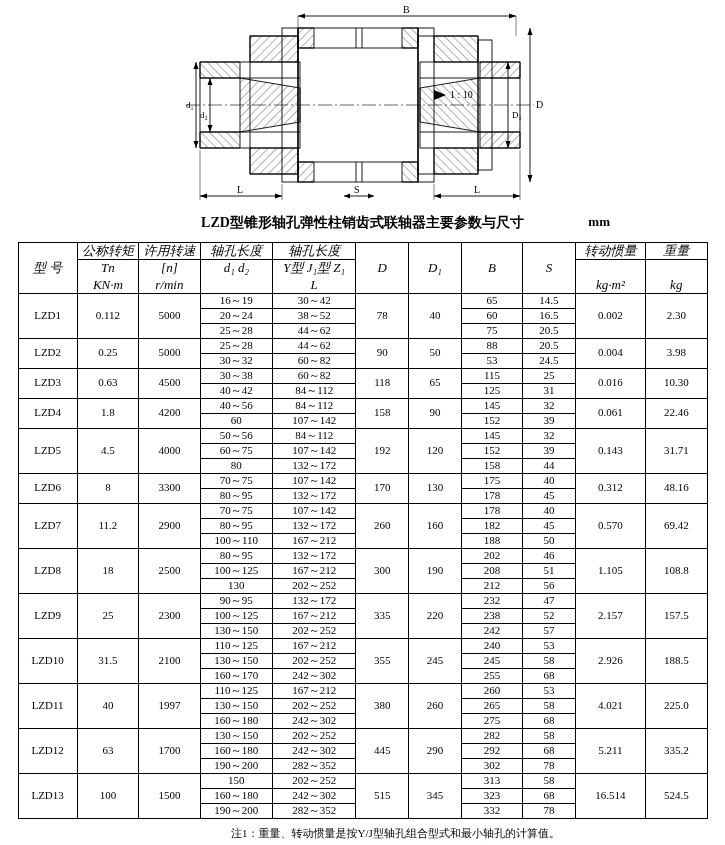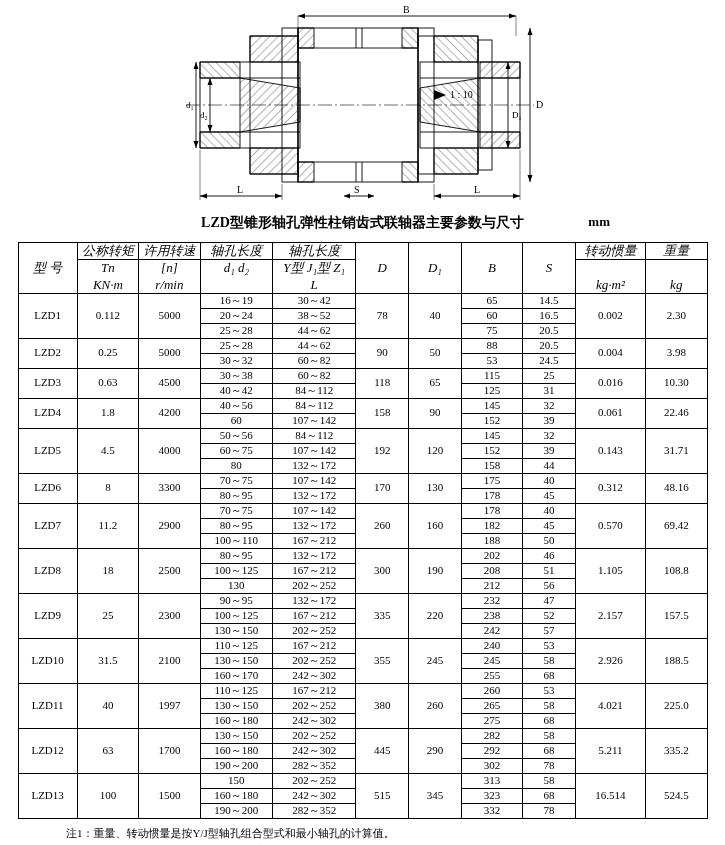--- a/index.html
+++ b/index.html
@@ -41,21 +41,21 @@
     line-height:1.25;
   }
   .hdr td{height:16px;font-size:13px;font-style:italic;}
   .cell-sub{font-size:10px;}
   .rowcell{height:15px;font-size:11px;}
   .note{
     margin:6px 0 0 66px;
     font-size:11px;
     line-height:1.6;
   }
-  .note div{white-space:nowrap;}
+  .note div{white-space:nowrap;text-align:center;}
   .nb-t{border-top:none !important;}
   .nb-b{border-bottom:none !important;}
   .hdrtop{height:20px;}
 </style>
 </head>
 <body>
 
 <div class="diagram">
 <svg width="725" height="210" viewBox="0 0 725 210" xmlns="http://www.w3.org/2000/svg">
   <defs>

